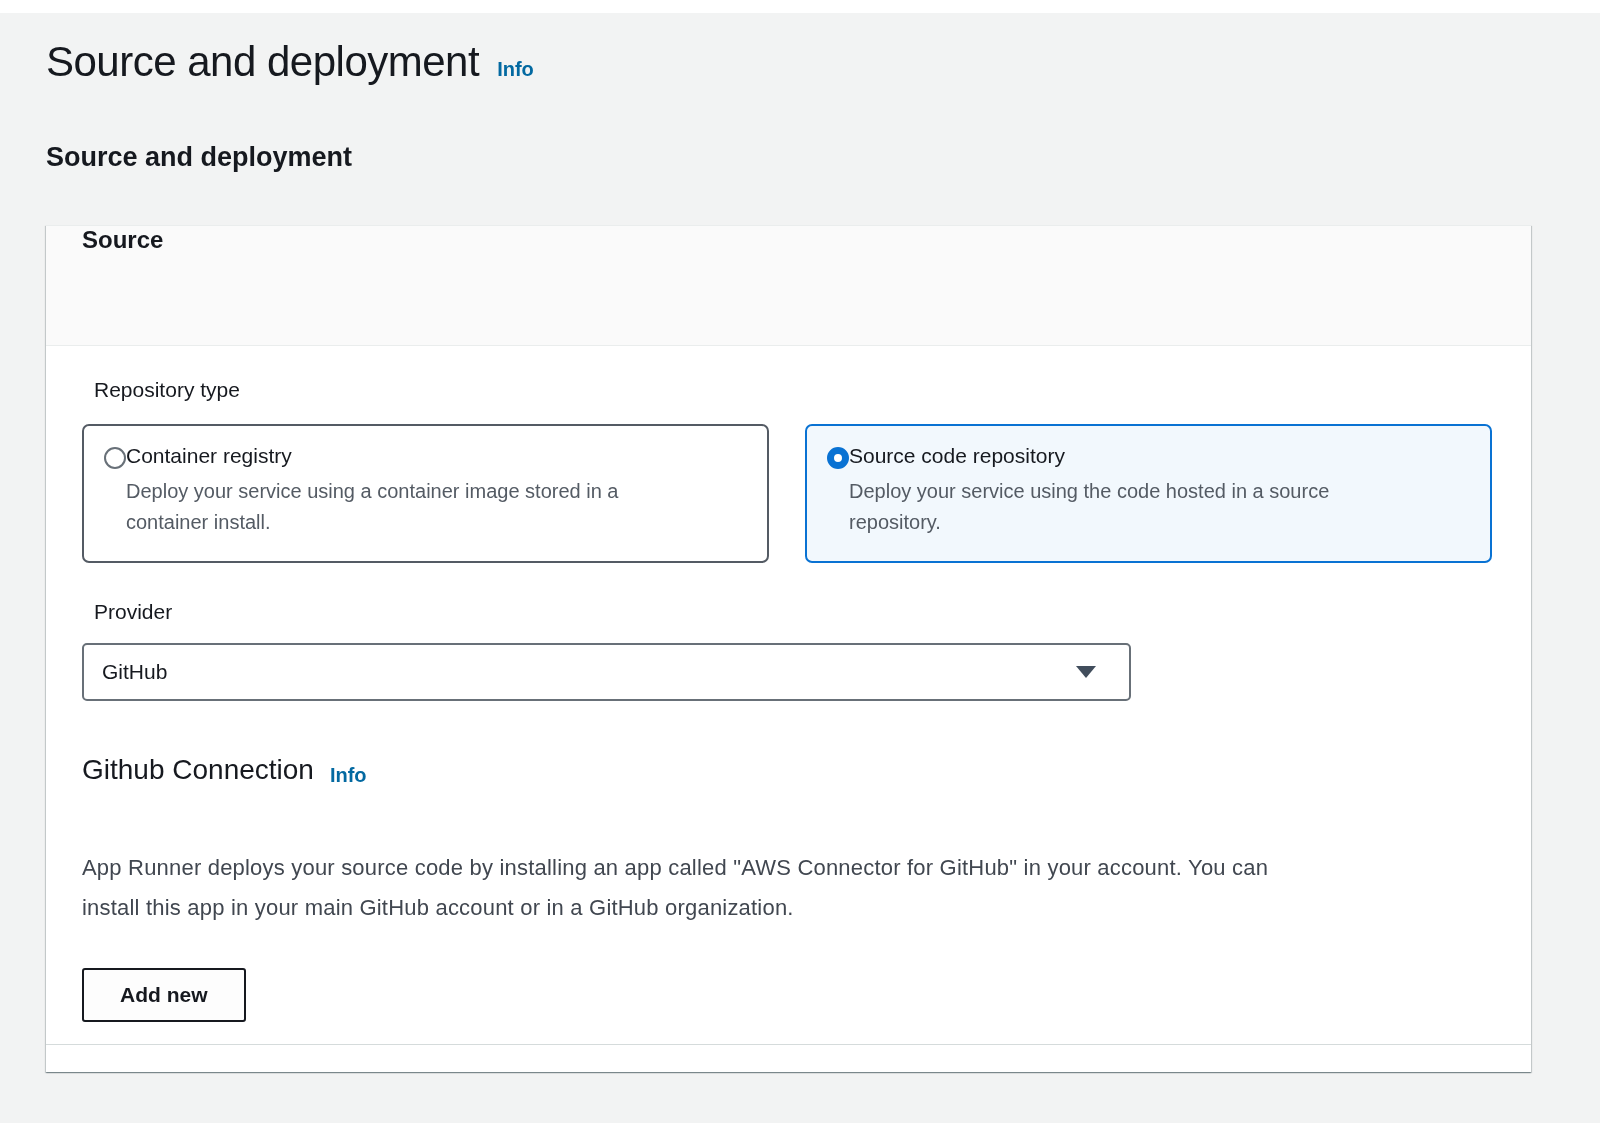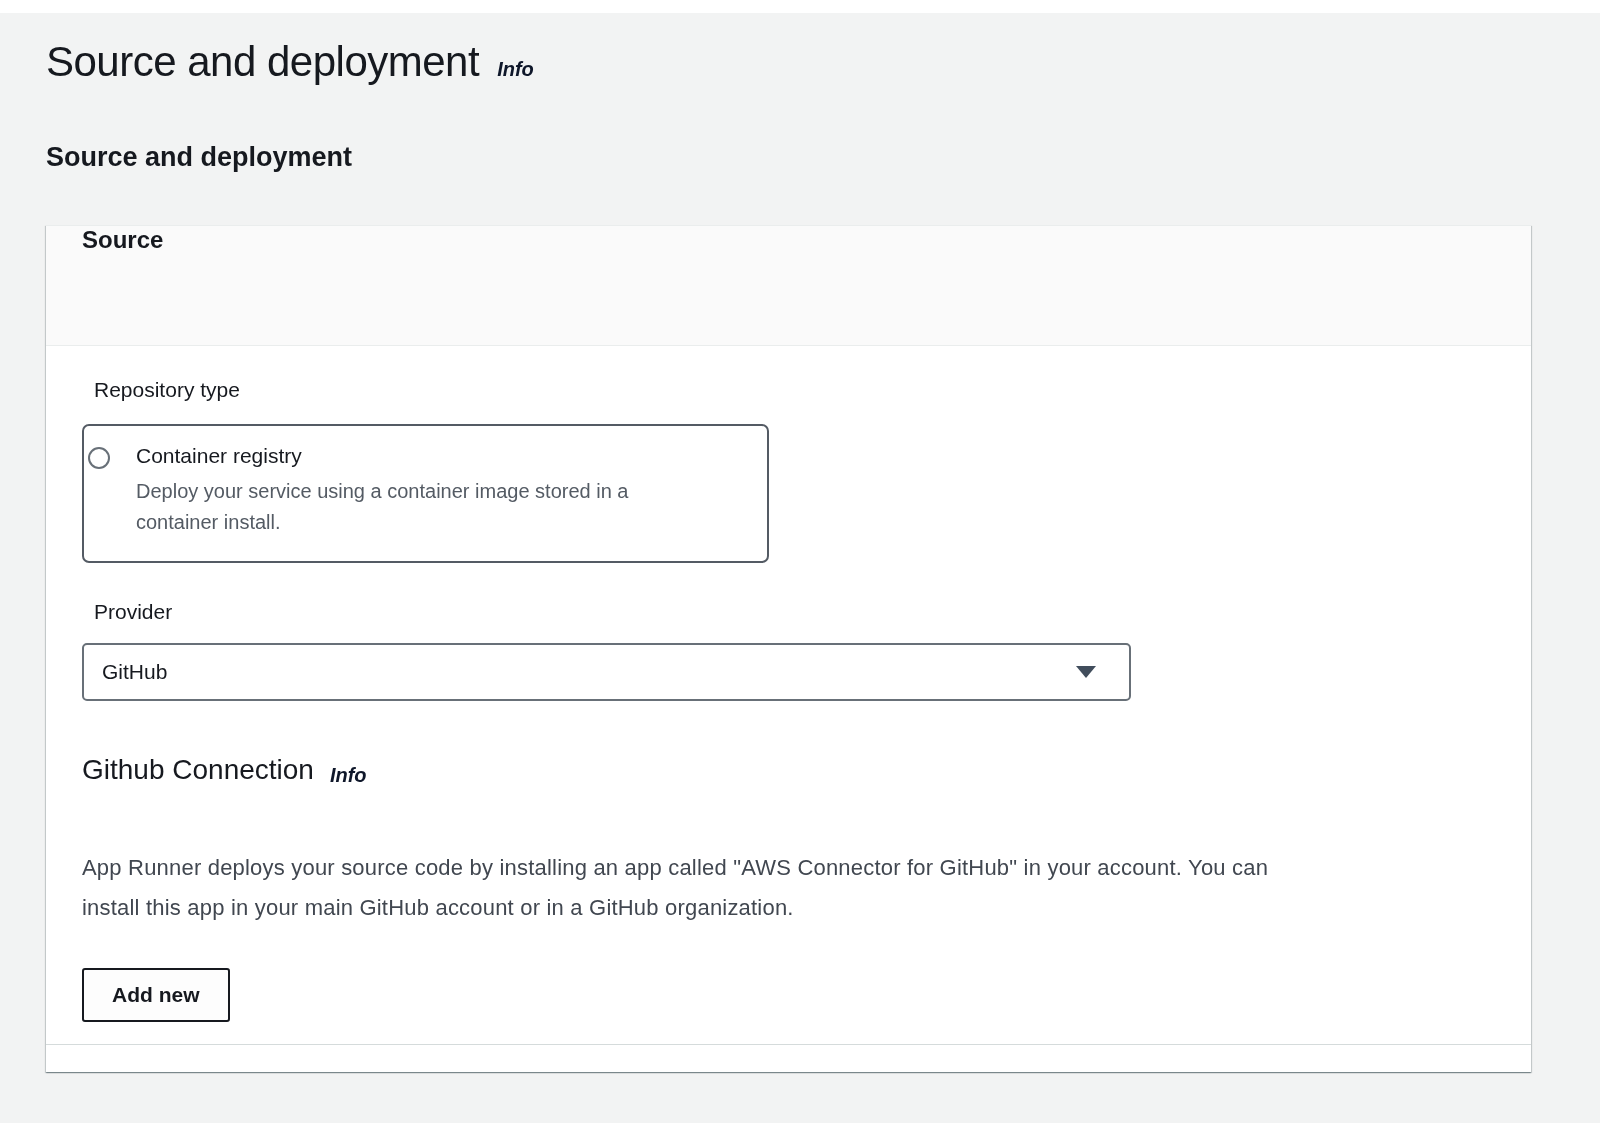--- a/index.html
+++ b/index.html
@@ -10,22 +10,22 @@
     color: #16191f;
     overflow: hidden;
   }
   .top-strip { height: 13px; background: #ffffff; }
   .content { padding: 0 69px 0 46px; }
 
   
   .h1-row { display: flex; align-items: baseline; gap: 18px; margin-top: 24px; }
   h1.page-title { font-size: 42px; line-height: 50px; font-weight: 500; color: #16191f; letter-spacing: -0.5px; }
   .info-link {
-    color: #0f172a; font-weight: 700; font-size: 20px;
-    text-decoration: none; cursor: pointer; font-style: italic;
+    color: #0369a1; font-weight: 700; font-size: 20px;
+    text-decoration: none; cursor: pointer;
   }
   .info-link.small { font-size: 20px; }
   .subtitle { margin-top: 16px; font-size: 22px; line-height: 30px; color: #545b64; }
 
   h2.section-heading { margin-top: 54px; font-size: 27px; line-height: 32px; font-weight: 700; color: #16191f; }
 
   
   .card {
     margin-top: 52px;
     background: #ffffff;
@@ -47,22 +47,22 @@
   .field-label { font-size: 21px; line-height: 27px; color: #16191f; margin-left: 12px; }
   .field-desc { margin-top: 9px; font-size: 20px; line-height: 26px; color: #545b64; }
 
   
   .tiles { margin-top: 21px; display: flex; gap: 36px; }
   .tile {
     width: 687px; height: 139px;
     border: 2px solid #545b64;
     border-radius: 7px;
     background: #ffffff;
-    display: flex; gap: 26px;
-    padding: 16px 4px;
+    display: flex; 
+    padding: 16px 20px;
     cursor: pointer;
   }
   .tile.selected {
     border-color: #0972d3;
     background: #f2f8fd;
   }
   .radio {
     flex: 0 0 22px; width: 22px; height: 22px;
     border-radius: 50%; background: #ffffff; margin-top: 5px;
   }
@@ -94,21 +94,21 @@
   
   .h3-row { margin-top: 52px; display: flex; align-items: flex-end; gap: 16px; }
   .gh-heading { font-size: 28px; line-height: 34px; font-weight: 400; color: #16191f; }
   .gh-desc { margin-top: 61px; font-size: 22px; letter-spacing: 0.2px; color: #414750; }
   .gh-desc div { line-height: 40px; }
 
   .btn {
     margin-top: 40px;
     display: inline-block;
     height: 54px;
-    padding: 0 28px;
+    padding: 0 36px;
     background: #fdfdfd;
     border: 2px solid #16191f;
     border-radius: 3px;
     font-family: "Liberation Sans", sans-serif;
     font-size: 21px; font-weight: 700; color: #16191f;
     cursor: pointer;
   }
   .card-footer-divider { margin: 22px -36px 0 -36px; border-top: 1px solid #d5dbdb; }
 </style>
 </head>
@@ -137,20 +137,27 @@
       <div class="tiles">
 
         <label class="tile">
           <span class="radio unchecked"></span>
           <span class="tile-text">
             <span class="tile-label">Container registry</span>
             <span class="tile-desc">Deploy your service using a container image stored in a container install.</span>
           </span>
         </label>
 
+        <label class="tile selected">
+          <span class="radio checked"></span>
+          <span class="tile-text">
+            <span class="tile-label">Source code repository</span>
+            <span class="tile-desc">Deploy your service using the code hosted in a source repository.</span>
+          </span>
+        </label>
 
       </div>
 
       <div class="field-label provider-label">Provider</div>
 
       <div class="select">
         <span class="select-value">GitHub</span>
         <span class="caret"></span>
       </div>
 

